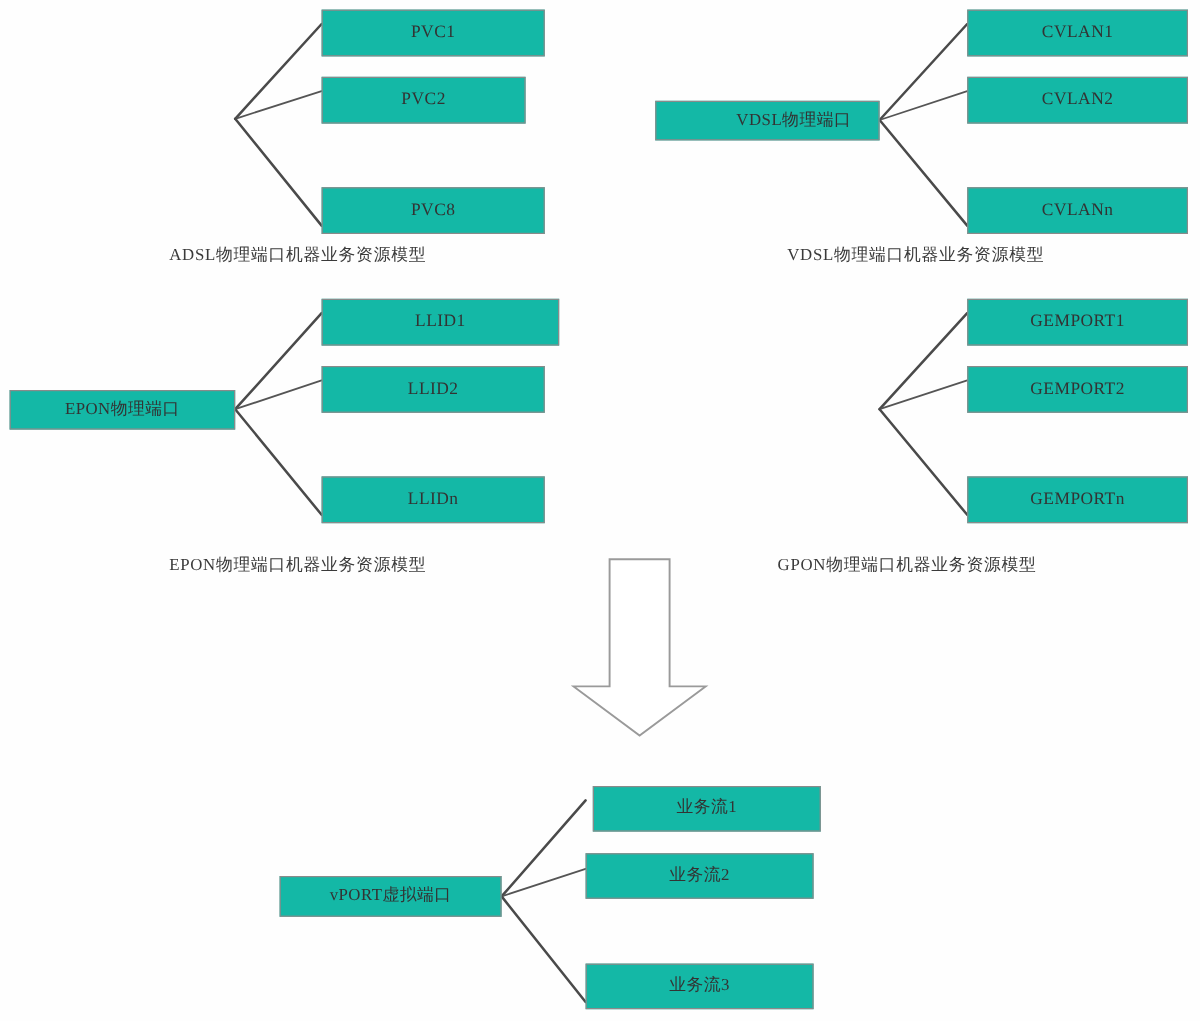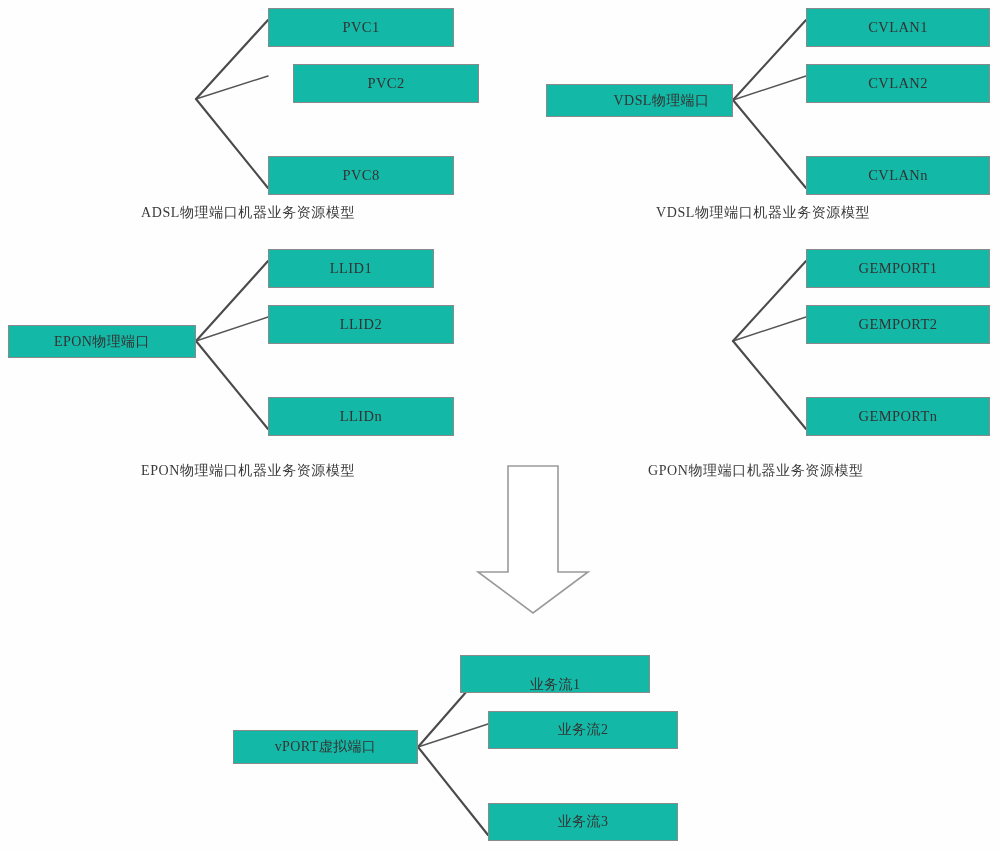--- a/index.html
+++ b/index.html
@@ -94,21 +94,21 @@
     <path class="edge" d="M418,747 L488,667"></path>
     <path class="edge thin" d="M418,747 L488,724"></path>
     <path class="edge" d="M418,747 L488,835"></path>
 
     <path class="arrow-shape" d="M508,466 L558,466 L558,572 L588,572 L533,613 L478,572 L508,572 Z"></path>
   </svg>
 
   <div class="node" style="left:268px; top:8px; width:186px; height:39px;">
     <span>PVC1</span>
   </div>
-  <div class="node" style="left:268px; top:64px; width:186px; height:39px;margin-left:25px;">
+  <div class="node" style="left:268px; top:64px; width:170px; height:39px;">
     <span>PVC2</span>
   </div>
   <div class="node" style="left:268px; top:156px; width:186px; height:39px;">
     <span>PVC8</span>
   </div>
   <div class="caption" style="left:141px; top:204px;">ADSL物理端口机器业务资源模型</div>
 
   <div class="node cjk" style="left:546px; top:84px; width:187px; height:33px;padding-left:44px;">
     <span>VDSL物理端口</span>
   </div>
@@ -119,21 +119,21 @@
     <span>CVLAN2</span>
   </div>
   <div class="node" style="left:806px; top:156px; width:184px; height:39px;">
     <span>CVLANn</span>
   </div>
   <div class="caption" style="left:656px; top:204px;">VDSL物理端口机器业务资源模型</div>
 
   <div class="node cjk" style="left:8px; top:325px; width:188px; height:33px;">
     <span>EPON物理端口</span>
   </div>
-  <div class="node" style="left:268px; top:249px; width:166px; height:39px;">
+  <div class="node" style="left:268px; top:249px; width:198px; height:39px;">
     <span>LLID1</span>
   </div>
   <div class="node" style="left:268px; top:305px; width:186px; height:39px;">
     <span>LLID2</span>
   </div>
   <div class="node" style="left:268px; top:397px; width:186px; height:39px;">
     <span>LLIDn</span>
   </div>
   <div class="caption" style="left:141px; top:462px;">EPON物理端口机器业务资源模型</div>
 
@@ -144,21 +144,21 @@
     <span>GEMPORT2</span>
   </div>
   <div class="node" style="left:806px; top:397px; width:184px; height:39px;">
     <span>GEMPORTn</span>
   </div>
   <div class="caption" style="left:648px; top:462px;">GPON物理端口机器业务资源模型</div>
 
   <div class="node cjk" style="left:233px; top:730px; width:185px; height:34px;">
     <span>vPORT虚拟端口</span>
   </div>
-  <div class="node cjk" style="left:460px; top:655px; width:190px; height:38px;align-items:flex-end;">
+  <div class="node cjk" style="left:494px; top:655px; width:190px; height:38px;">
     <span>业务流1</span>
   </div>
   <div class="node cjk" style="left:488px; top:711px; width:190px; height:38px;justify-content:center;">
     <span>业务流2</span>
   </div>
   <div class="node cjk" style="left:488px; top:803px; width:190px; height:38px;">
     <span>业务流3</span>
   </div>
 
 </div>

